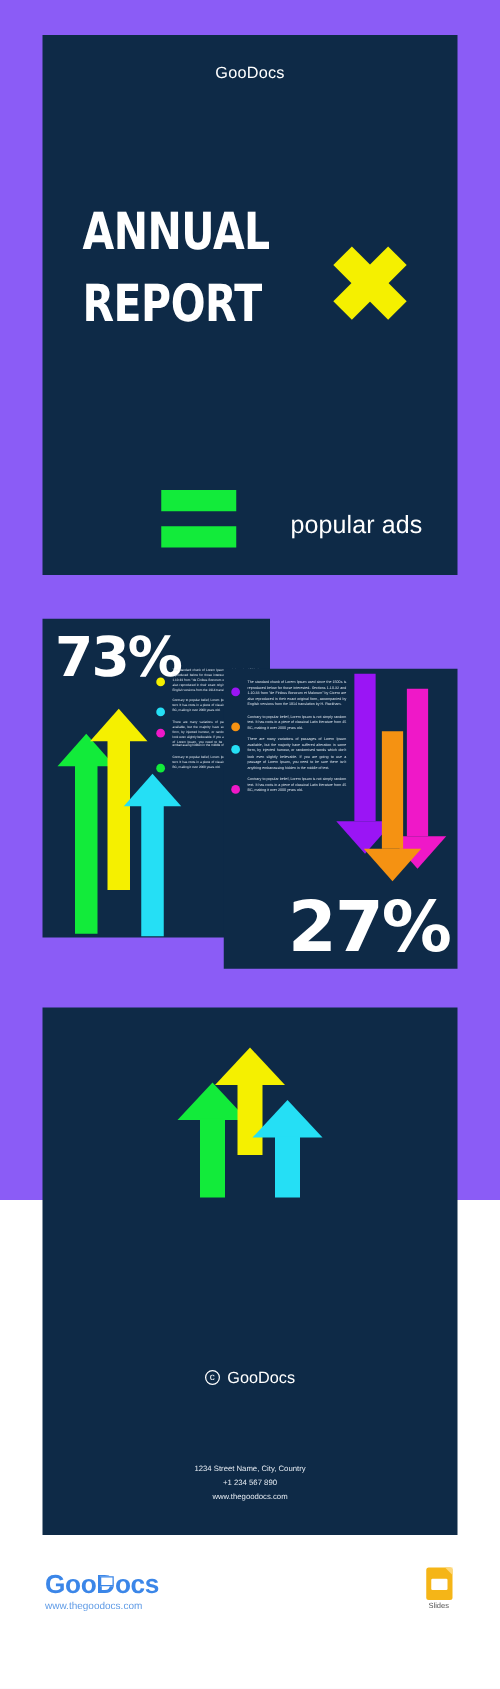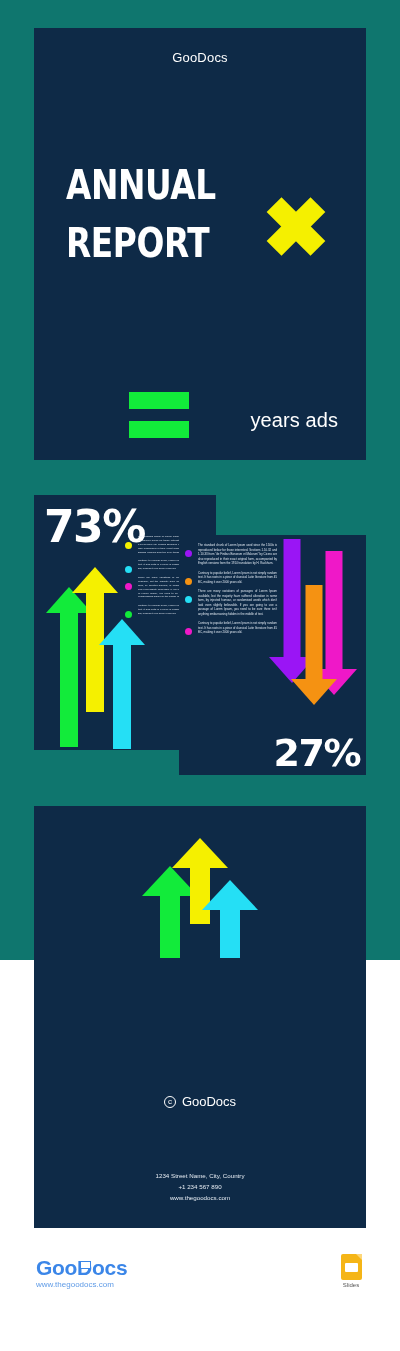--- a/index.html
+++ b/index.html
@@ -2,21 +2,21 @@
 <html><head>
 <meta charset="utf-8">
 <style>
   * { margin:0; padding:0; box-sizing:border-box; }
   html, body {
     width:400px; height:1351px;
     background:#ffffff;
     font-family:"Liberation Sans", sans-serif;
     overflow:hidden;
   }
-  .page { position:relative; width:400px; height:960px; background:#0f766e; }
+  .page { position:relative; width:400px; height:960px; background:#8b5cf6; }
 
   
   .slide {
     position:absolute;
     background:#0e2a47;
     overflow:hidden;
   }
 
   
   #slide1 { left:34px; top:28px; width:332px; height:432px; }
@@ -59,21 +59,21 @@
   #card-right { position:absolute; left:179px; top:63px; width:187px; height:240px; background:#0e2a47; overflow:hidden; }
 
   .pct-big {
     position:absolute;
     color:#ffffff;
     font-family:"DejaVu Sans", sans-serif;
     font-weight:bold;
     letter-spacing:-1.5px;
   }
   #pct73 { left:10px; top:6px; font-size:44px; }
-  #pct27 { right:6px; bottom:0px; font-size:38px; }
+  #pct27 { right:6px; bottom:0px; font-size:56px; }
 
   
   .uparrows { position:absolute; }
   .uarr { position:absolute; }
   .uarr .stem { position:absolute; left:50%; transform:translateX(-50%); }
   .uarr .head {
     position:absolute; left:50%; top:0; transform:translateX(-50%);
     width:0; height:0; border-style:solid; border-color:transparent;
   }
 
@@ -179,21 +179,21 @@
     <div class="s1-cross">
       <i class="a"></i>
         <i class="b"></i>
     </div>
 
     <div class="s1-equal">
       <i class="a"></i>
         <i class="b"></i>
     </div>
 
-    <div class="s1-sub">years ads</div>
+    <div class="s1-sub">popular ads</div>
   </div>
 
   <div id="slide2wrap">
 
     <div id="card-left">
       <div class="pct-big" id="pct73">73%</div>
 
       <div class="uparrows" style="left:8px; top:58px; width:112px; height:195px;">
         <div class="uarr" style="left:4px;  top:34px; width:46px; height:160px;">
           <div class="head" style="border-width:0 23px 26px 23px; border-bottom-color:#12eb3a;"></div>

